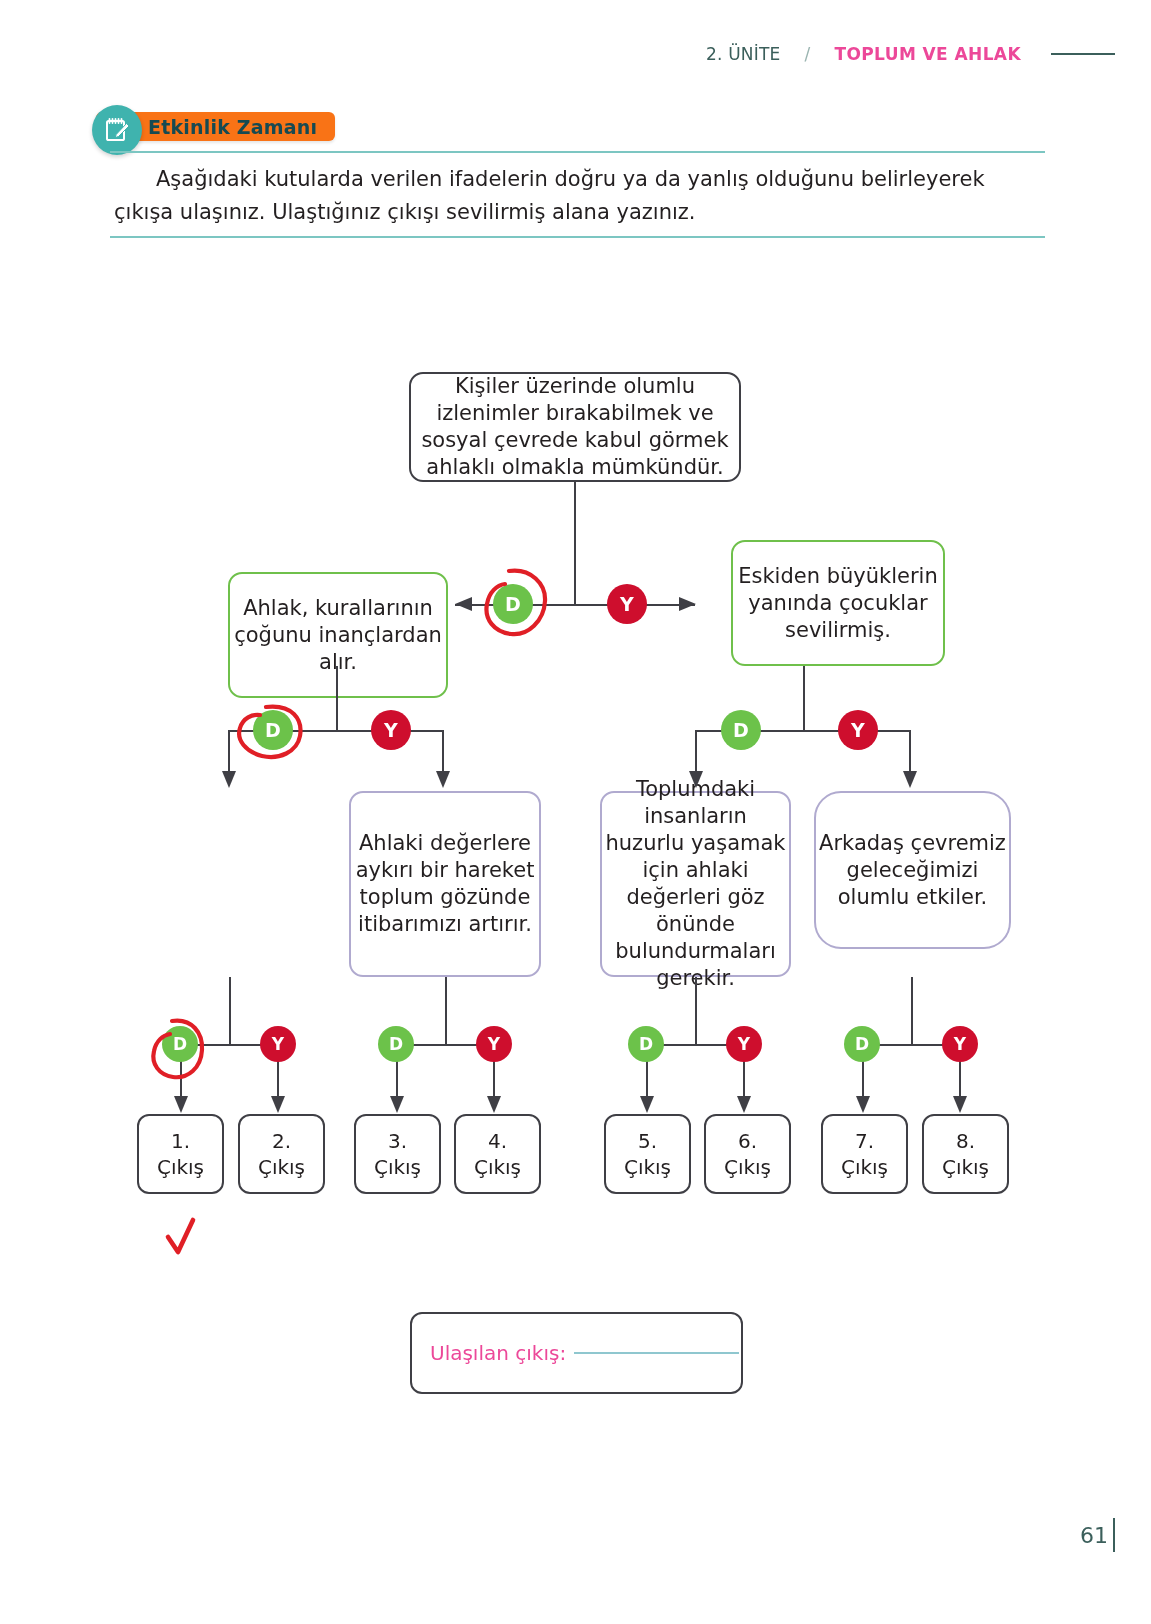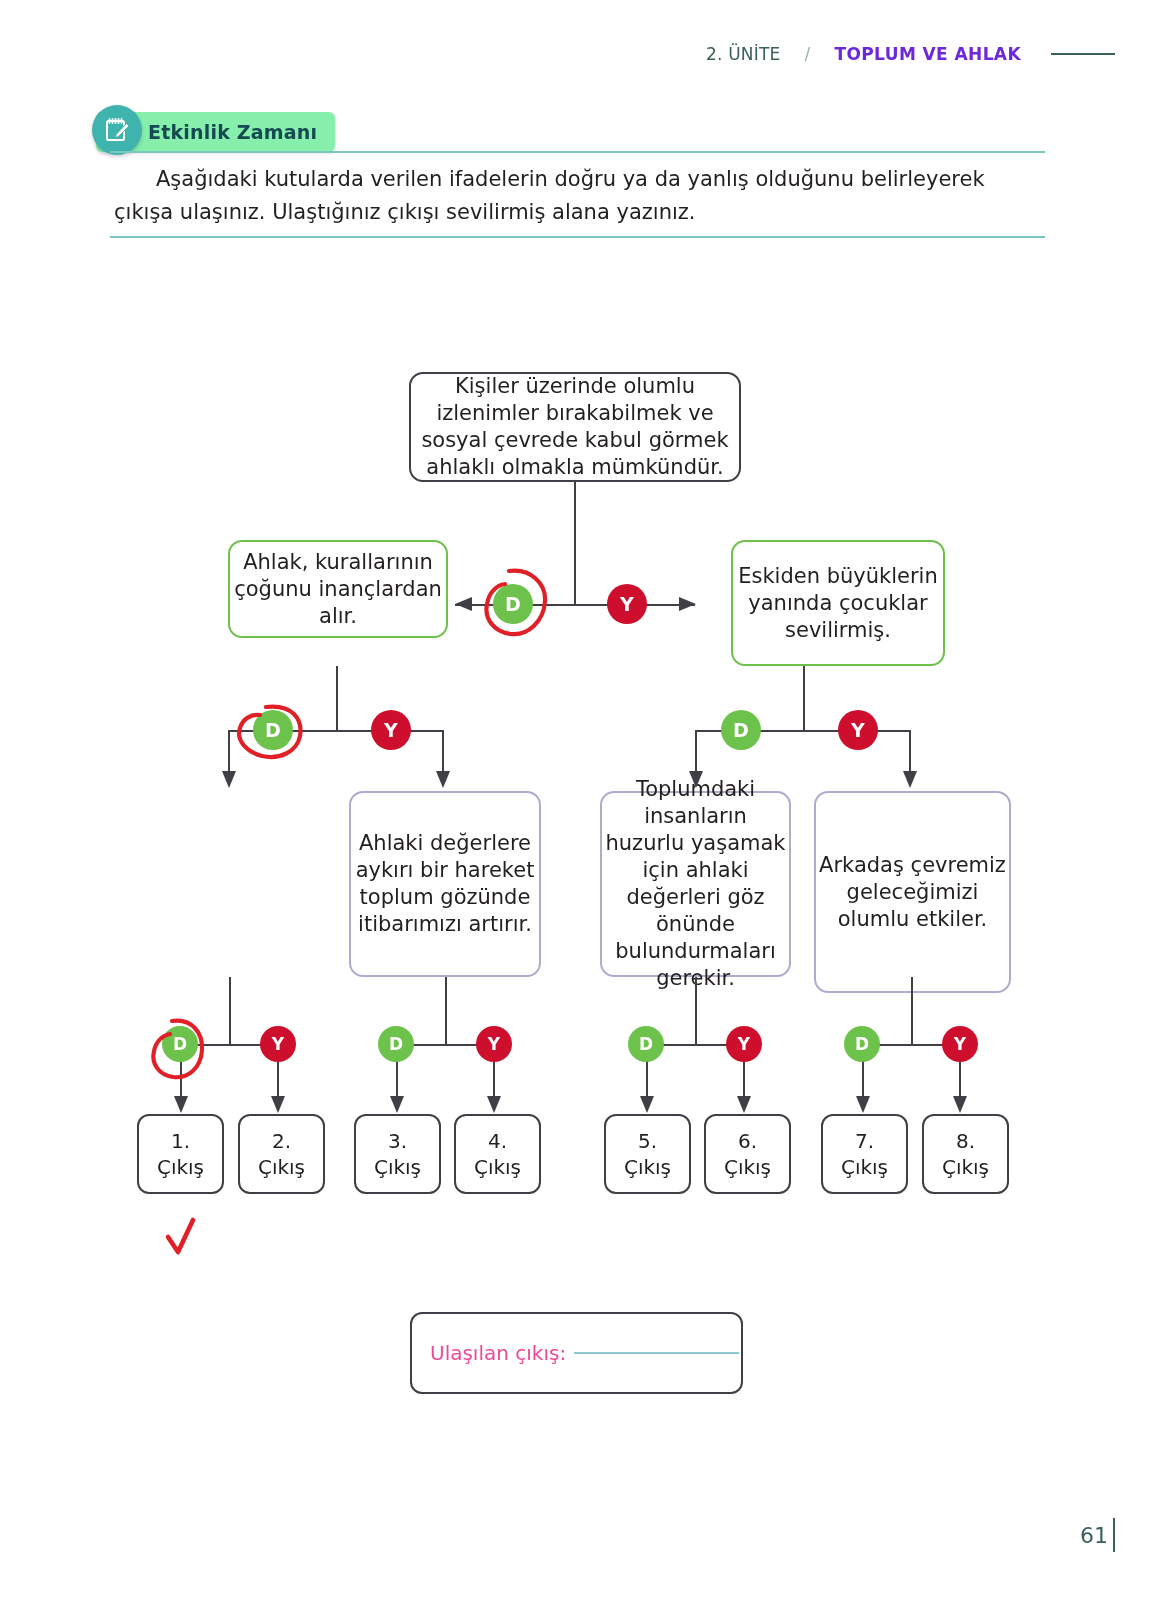--- a/index.html
+++ b/index.html
@@ -23,34 +23,34 @@
     right: 36px;
     display: flex;
     align-items: center;
     gap: 24px;
     font-size: 17px;
     color: #3b5f5b;
     letter-spacing: .2px;
   }
   #page-header .unit-num { color: #3b5f5b; }
   #page-header .slash { color: #9bb5b1; }
-  #page-header .unit-title { font-weight: bold; color: #6d28d9; letter-spacing: .4px; }
+  #page-header .unit-title { font-weight: bold; color: #ec4899; letter-spacing: .4px; }
   #page-header .header-rule {
     width: 64px; height: 2px; background: #3b5f5b; margin-left: 6px;
   }
 
   
   #activity-banner {
     position: absolute;
     left: 96px;
     top: 112px;
-    height: 40px;
-    display: flex;
-    align-items: center;
-    background: #86efac;
+    height: 29px;
+    display: flex;
+    align-items: center;
+    background: #f97316;
     border-radius: 6px;
     padding-left: 52px;
     padding-right: 18px;
     box-shadow: 0 2px 3px rgba(0,0,0,.10);
   }
   #activity-banner .banner-label {
     font-size: 19px;
     font-weight: bold;
     color: #164a52;
     letter-spacing: .2px;
@@ -244,21 +244,21 @@
   <div class="ln h" style="left:455px; top:604px; width:240px;"></div>
 
   <svg class="overlay">
     <polygon points="455,604 472,597 472,611" fill="#3f3f45"></polygon>
     <polygon points="696,604 679,597 679,611" fill="#3f3f45"></polygon>
   </svg>
 
   <div class="badge d" style="left:493px; top:584px;">D</div>
   <div class="badge y" style="left:607px; top:584px;">Y</div>
 
-  <div class="node green" style="left:228px; top:540px; width:220px; height:98px;">Ahlak, kurallarının çoğunu inançlardan alır.</div>
+  <div class="node green" style="left:228px; top:572px; width:220px; height:126px;">Ahlak, kurallarının çoğunu inançlardan alır.</div>
   <div class="node green" style="left:731px; top:540px; width:214px; height:126px;">Eskiden büyüklerin yanında çocuklar sevilirmiş.</div>
 
   <div class="ln v" style="left:336px; top:666px; height:65px;"></div>
   <div class="ln h" style="left:228px; top:730px; width:216px;"></div>
   <div class="ln v" style="left:228px; top:730px; height:46px;"></div>
   <div class="ln v" style="left:442px; top:730px; height:46px;"></div>
 
   <div class="badge d" style="left:253px; top:710px;">D</div>
   <div class="badge y" style="left:371px; top:710px;">Y</div>
 
@@ -272,21 +272,21 @@
 
   <svg class="overlay">
     <polygon points="229,788 222,771 236,771" fill="#3f3f45"></polygon>
     <polygon points="443,788 436,771 450,771" fill="#3f3f45"></polygon>
     <polygon points="696,788 689,771 703,771" fill="#3f3f45"></polygon>
     <polygon points="910,788 903,771 917,771" fill="#3f3f45"></polygon>
   </svg>
 
   <div class="node purple" style="left:349px; top:791px; width:192px; height:186px;">Ahlaki değerlere aykırı bir hareket toplum gözünde itibarımızı artırır.</div>
   <div class="node purple" style="left:600px; top:791px; width:191px; height:186px;">Toplumdaki insanların huzurlu yaşamak için ahlaki değerleri göz önünde bulundurmaları gerekir.</div>
-  <div class="node purple" style="left:814px; top:791px; width:197px; height:202px;">Arkadaş çevremiz geleceğimizi olumlu etkiler.</div>
+  <div class="node purple" style="left:814px; top:791px; width:197px; height:158px;border-radius:27px;">Arkadaş çevremiz geleceğimizi olumlu etkiler.</div>
 
   <div class="ln v" style="left:229px; top:977px; height:68px;"></div>
   <div class="ln h" style="left:180px; top:1044px; width:98px;"></div>
   <div class="ln v" style="left:180px; top:1044px; height:64px;"></div>
   <div class="ln v" style="left:277px; top:1044px; height:64px;"></div>
   <div class="badge d badge-sm" style="left:162px; top:1026px;">D</div>
   <div class="badge y badge-sm" style="left:260px; top:1026px;">Y</div>
 
   <div class="ln v" style="left:445px; top:977px; height:68px;"></div>
   <div class="ln h" style="left:396px; top:1044px; width:98px;"></div>

